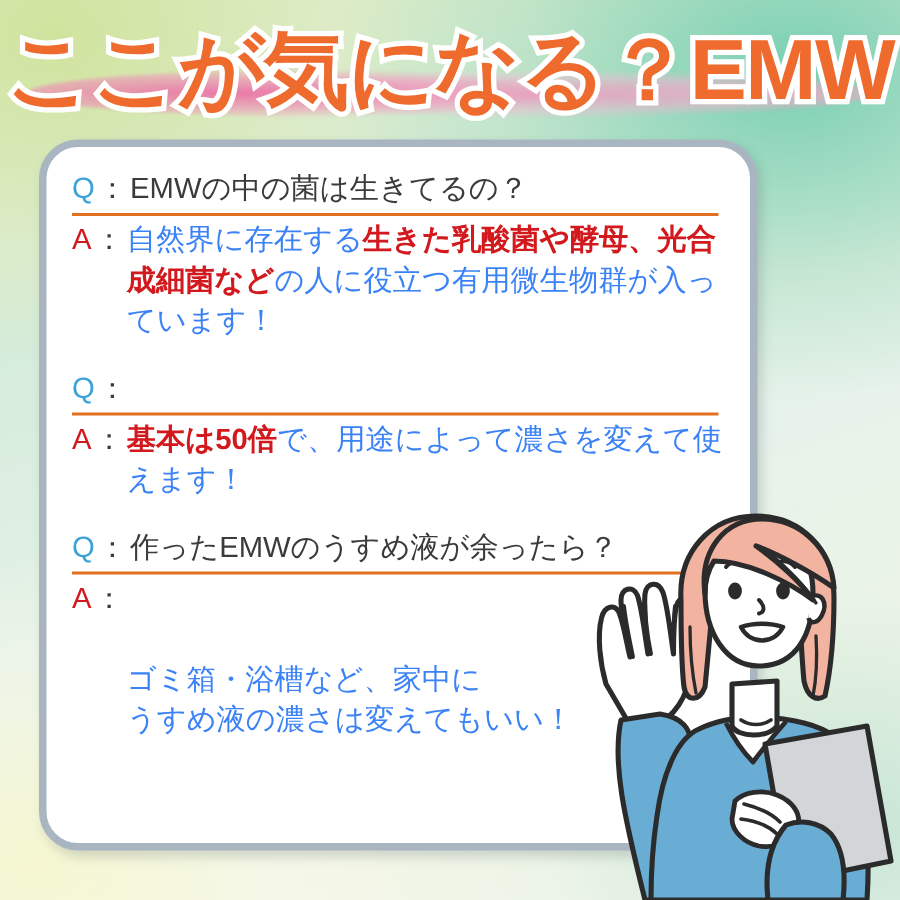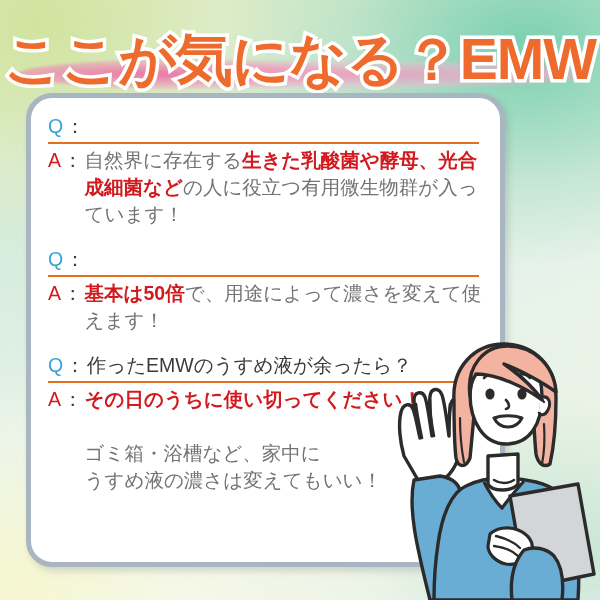--- a/index.html
+++ b/index.html
@@ -26,21 +26,20 @@
       linear-gradient(160deg, #dcebc4 0%, #d6ecdc 30%, #e6f2ea 58%, #f2f6e6 80%, #f7f8ee 100%);
   }
 
   
   #title-wrap {
     position: absolute;
     left: 0;
     top: 8px;
     width: 484px;
     height: 80px;
-    margin-top: 12px;
   }
   #title-brush {
     position: absolute;
     left: 18px;
     top: 36px;
     width: 566px;
     height: 36px;
     border-radius: 50%/50%;
     background:
       radial-gradient(ellipse 50% 58% at 24% 50%, rgba(234,110,166,0.92) 0%, rgba(240,146,186,0.55) 55%, rgba(255,255,255,0) 82%),
@@ -123,21 +122,21 @@
   }
   .a-mark {
     color: #d2191d;
     flex: 0 0 auto;
   }
   .a-text { flex: 1 1 auto; }
   .hl {
     color: #d2191d;
     font-weight: bold;
   }
-  .a-text .plain { color: #737373; font-weight: normal; }
+  .a-text .plain { color: #3b82f6; font-weight: normal; }
 
   
   #person {
     position: absolute;
     left: 392px;
     top: 338px;
     width: 208px;
     height: 262px;
     pointer-events: none;
   }
@@ -152,20 +151,21 @@
     <div id="title-text">ここが気になる？EMW</div>
   </div>
 
   <div id="card">
     <div id="qa-list">
 
       <div class="qa-block">
         <div class="q-row">
           <span class="q-mark">Q</span>
           <span class="colon">：</span>
+          <span class="q-text">EMWの中の菌は生きてるの？</span>
         </div>
         <div class="divider"></div>
         <div class="a-row">
           <span class="a-mark">A</span>
           <span class="colon">：</span>
           <span class="a-text"><span class="plain">自然界に存在する</span><span class="hl">生きた乳酸菌や酵母、光合成細菌など</span><span class="plain">の人に役立つ有用微生物群が入っています！</span></span>
         </div>
       </div>
 
       <div class="qa-block">
@@ -184,21 +184,21 @@
       <div class="qa-block">
         <div class="q-row">
           <span class="q-mark">Q</span>
           <span class="colon">：</span>
           <span class="q-text">作ったEMWのうすめ液が余ったら？</span>
         </div>
         <div class="divider"></div>
         <div class="a-row">
           <span class="a-mark">A</span>
           <span class="colon">：</span>
-          <span class="a-text"><span class="hl">その日のうちに使い切ってください！</span><br><br><span class="plain">ゴミ箱・浴槽など、家中に</span><br><span class="plain">うすめ液の濃さは変えてもいい！</span></span>
+          <span class="a-text"><br><br><span class="plain">ゴミ箱・浴槽など、家中に</span><br><span class="plain">うすめ液の濃さは変えてもいい！</span></span>
         </div>
       </div>
 
     </div>
   </div>
 
   <svg id="person" viewBox="0 0 208 262">
     <g>
 
       <g>

